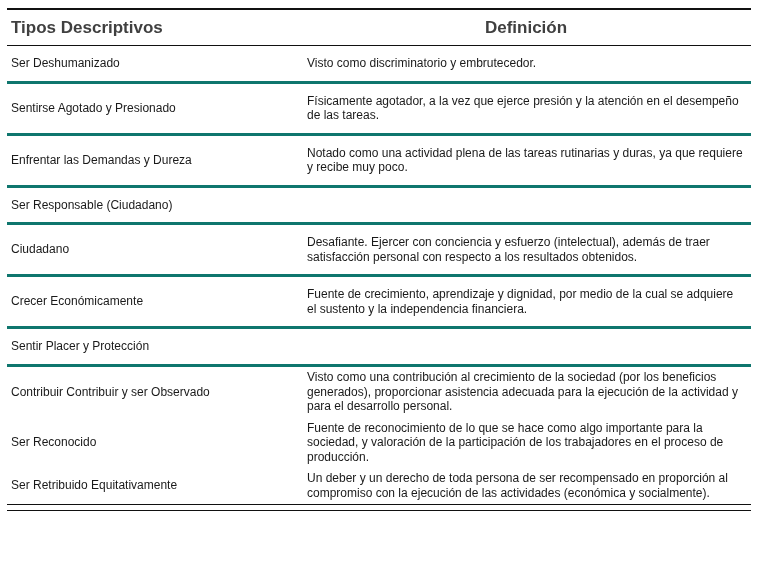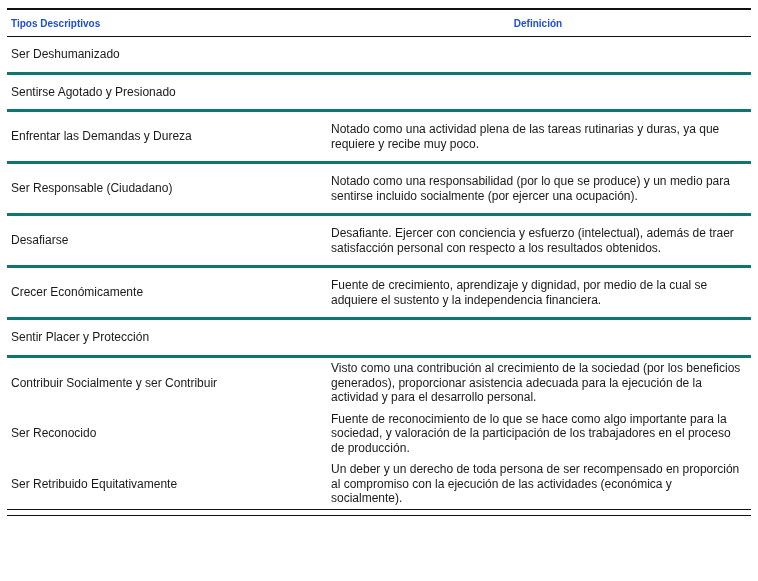--- a/index.html
+++ b/index.html
@@ -20,35 +20,34 @@
   }
   .top-rule {
     border-top: 2px solid #111;
   }
   .thead {
     display: flex;
     align-items: center;
     padding: 8px 0 7px 0;
     border-bottom: 1.5px solid #111;
     font-weight: bold;
-    font-size: 10px;
-    color: #1d4ed8;
+    font-size: 17px;
+    color: #404040;
   }
   .col-tipo {
     box-sizing: border-box;
     width: 300px;
     flex: 0 0 300px;
     padding-left: 4px;
     padding-right: 14px;
   }
   .col-def {
     box-sizing: border-box;
     flex: 1 1 auto;
     padding-right: 6px;
-    margin-left: 24px;
   }
   .thead .col-def {
     text-align: center;
   }
   .trow {
     display: flex;
     align-items: center;
     padding: 10px 0;
     font-size: 12px;
     line-height: 14.5px;
@@ -74,52 +73,53 @@
 <div class="table-wrap">
   <div class="top-rule"></div>
 
   <div class="thead">
     <div class="col-tipo">Tipos Descriptivos</div>
     <div class="col-def">Definición</div>
   </div>
 
   <div class="trow sep">
     <div class="col-tipo">Ser Deshumanizado</div>
+    <div class="col-def">Visto como discriminatorio y embrutecedor.</div>
   </div>
 
   <div class="trow sep">
     <div class="col-tipo">Sentirse Agotado y Presionado</div>
+    <div class="col-def">Físicamente agotador, a la vez que ejerce presión y la atención en el desempeño de las tareas.</div>
   </div>
 
   <div class="trow sep">
     <div class="col-tipo">Enfrentar las Demandas y Dureza</div>
     <div class="col-def">Notado como una actividad plena de las tareas rutinarias y duras, ya que requiere y recibe muy poco.</div>
   </div>
 
   <div class="trow sep">
     <div class="col-tipo">Ser Responsable (Ciudadano)</div>
-    <div class="col-def">Notado como una responsabilidad (por lo que se produce) y un medio para sentirse incluido socialmente (por ejercer una ocupación).</div>
   </div>
 
   <div class="trow sep">
-    <div class="col-tipo">Desafiarse</div>
+    <div class="col-tipo">Ciudadano</div>
     <div class="col-def">Desafiante. Ejercer con conciencia y esfuerzo (intelectual), además de traer satisfacción personal con respecto a los resultados obtenidos.</div>
   </div>
 
   <div class="trow sep">
     <div class="col-tipo">Crecer Económicamente</div>
     <div class="col-def">Fuente de crecimiento, aprendizaje y dignidad, por medio de la cual se adquiere el sustento y la independencia financiera.</div>
   </div>
 
   <div class="trow sep">
     <div class="col-tipo">Sentir Placer y Protección</div>
   </div>
 
   <div class="trow tight">
-    <div class="col-tipo">Contribuir Socialmente y ser Contribuir</div>
+    <div class="col-tipo">Contribuir Contribuir y ser Observado</div>
     <div class="col-def">Visto como una contribución al crecimiento de la sociedad (por los beneficios generados), proporcionar asistencia adecuada para la ejecución de la actividad y para el desarrollo personal.</div>
   </div>
 
   <div class="trow tight">
     <div class="col-tipo">Ser Reconocido</div>
     <div class="col-def">Fuente de reconocimiento de lo que se hace como algo importante para la sociedad, y valoración de la participación de los trabajadores en el proceso de producción.</div>
   </div>
 
   <div class="trow tight">
     <div class="col-tipo">Ser Retribuido Equitativamente</div>

